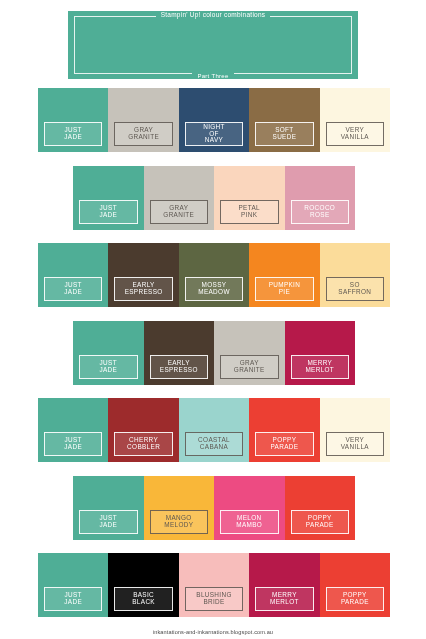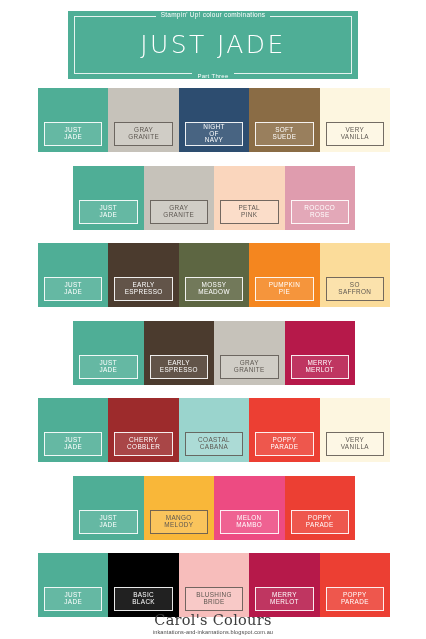--- a/index.html
+++ b/index.html
@@ -140,21 +140,20 @@
   }
 </style>
 </head>
 <body>
 
 <div class="header">
   <div class="header-inner">
     <div class="header-eyebrow">
       <span>Stampin' Up! colour combinations</span>
     </div>
-    <div class="header-title">JUST JADE</div>
     <div class="header-sub">
       <span>Part Three</span>
     </div>
   </div>
 </div>
 
 <div id="rows-container">
     <div class="row wide" style="top: 88px;">
       <div class="swatch" style="background: rgb(79, 174, 150);">
         <div class="label">
@@ -358,15 +357,14 @@
       <div class="swatch" style="background: rgb(236, 63, 51);">
         <div class="label">
           <div>POPPY</div>
           <div>PARADE</div>
         </div>
       </div>
     </div>
   </div>
 
 <div class="footer">
-  <div class="footer-title">Carol's Colours</div>
   <div class="footer-url">inkantations-and-inkarnations.blogspot.com.au</div>
 </div>
 
 </body></html>

